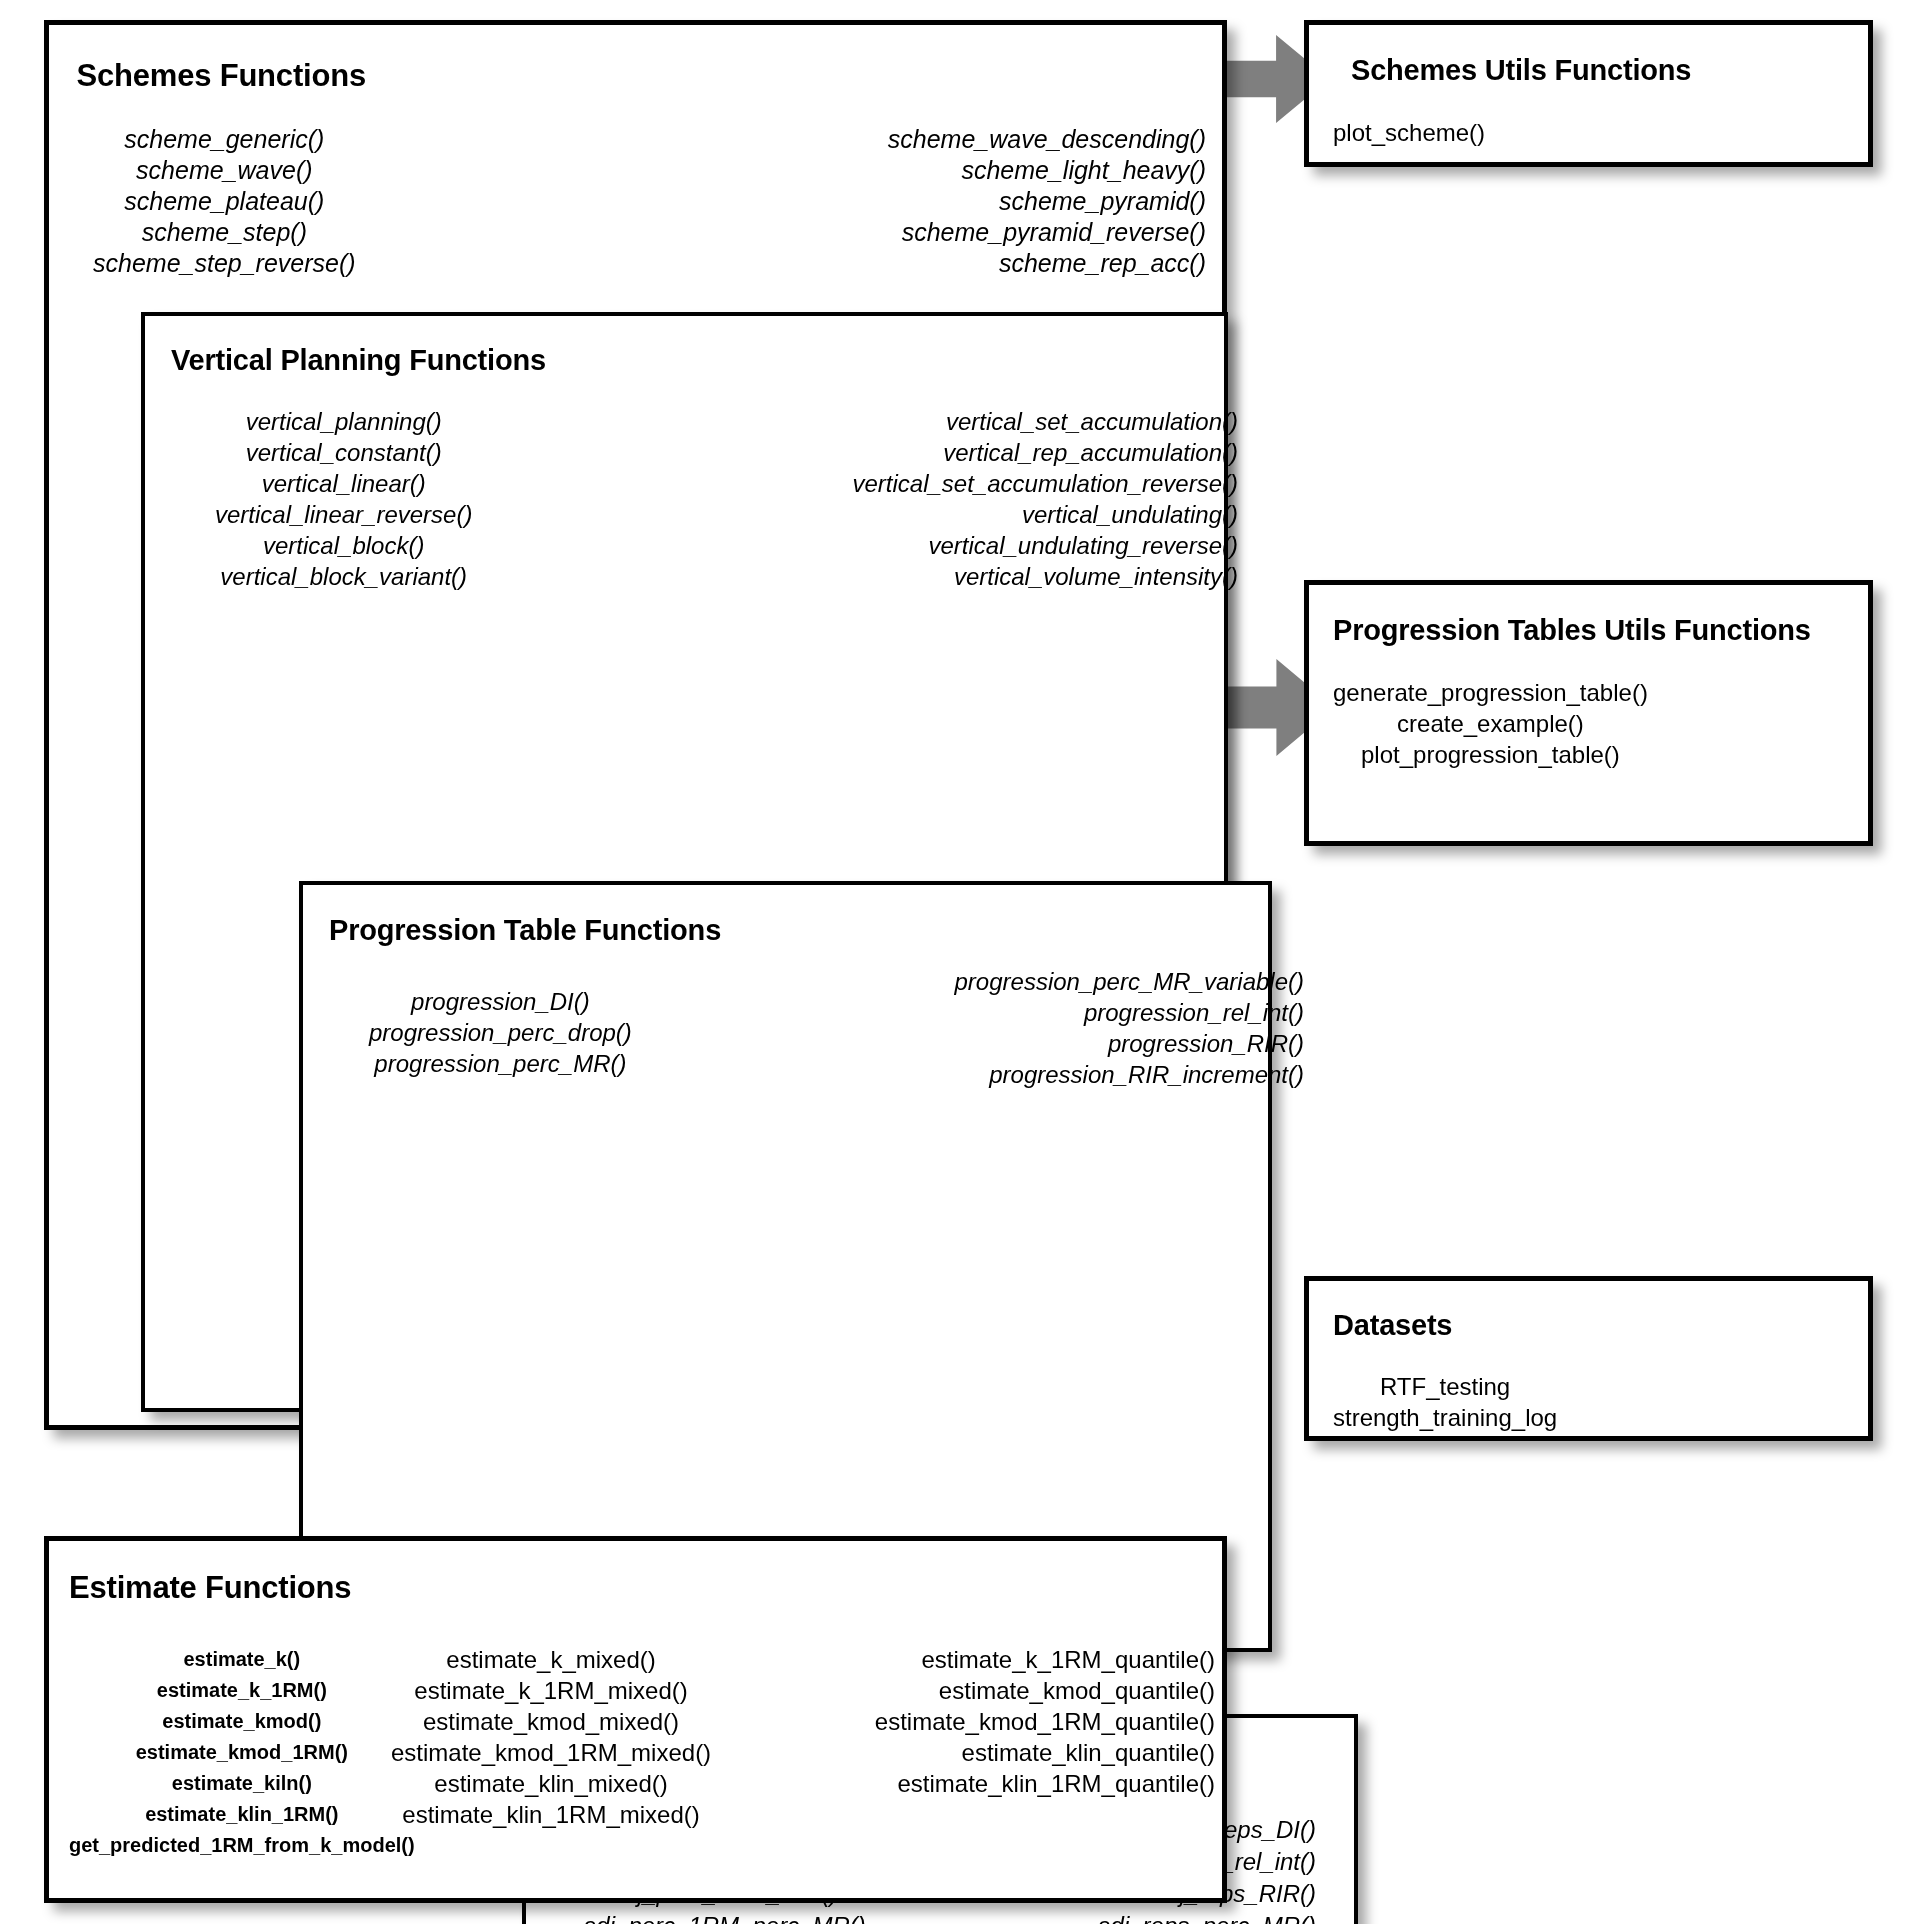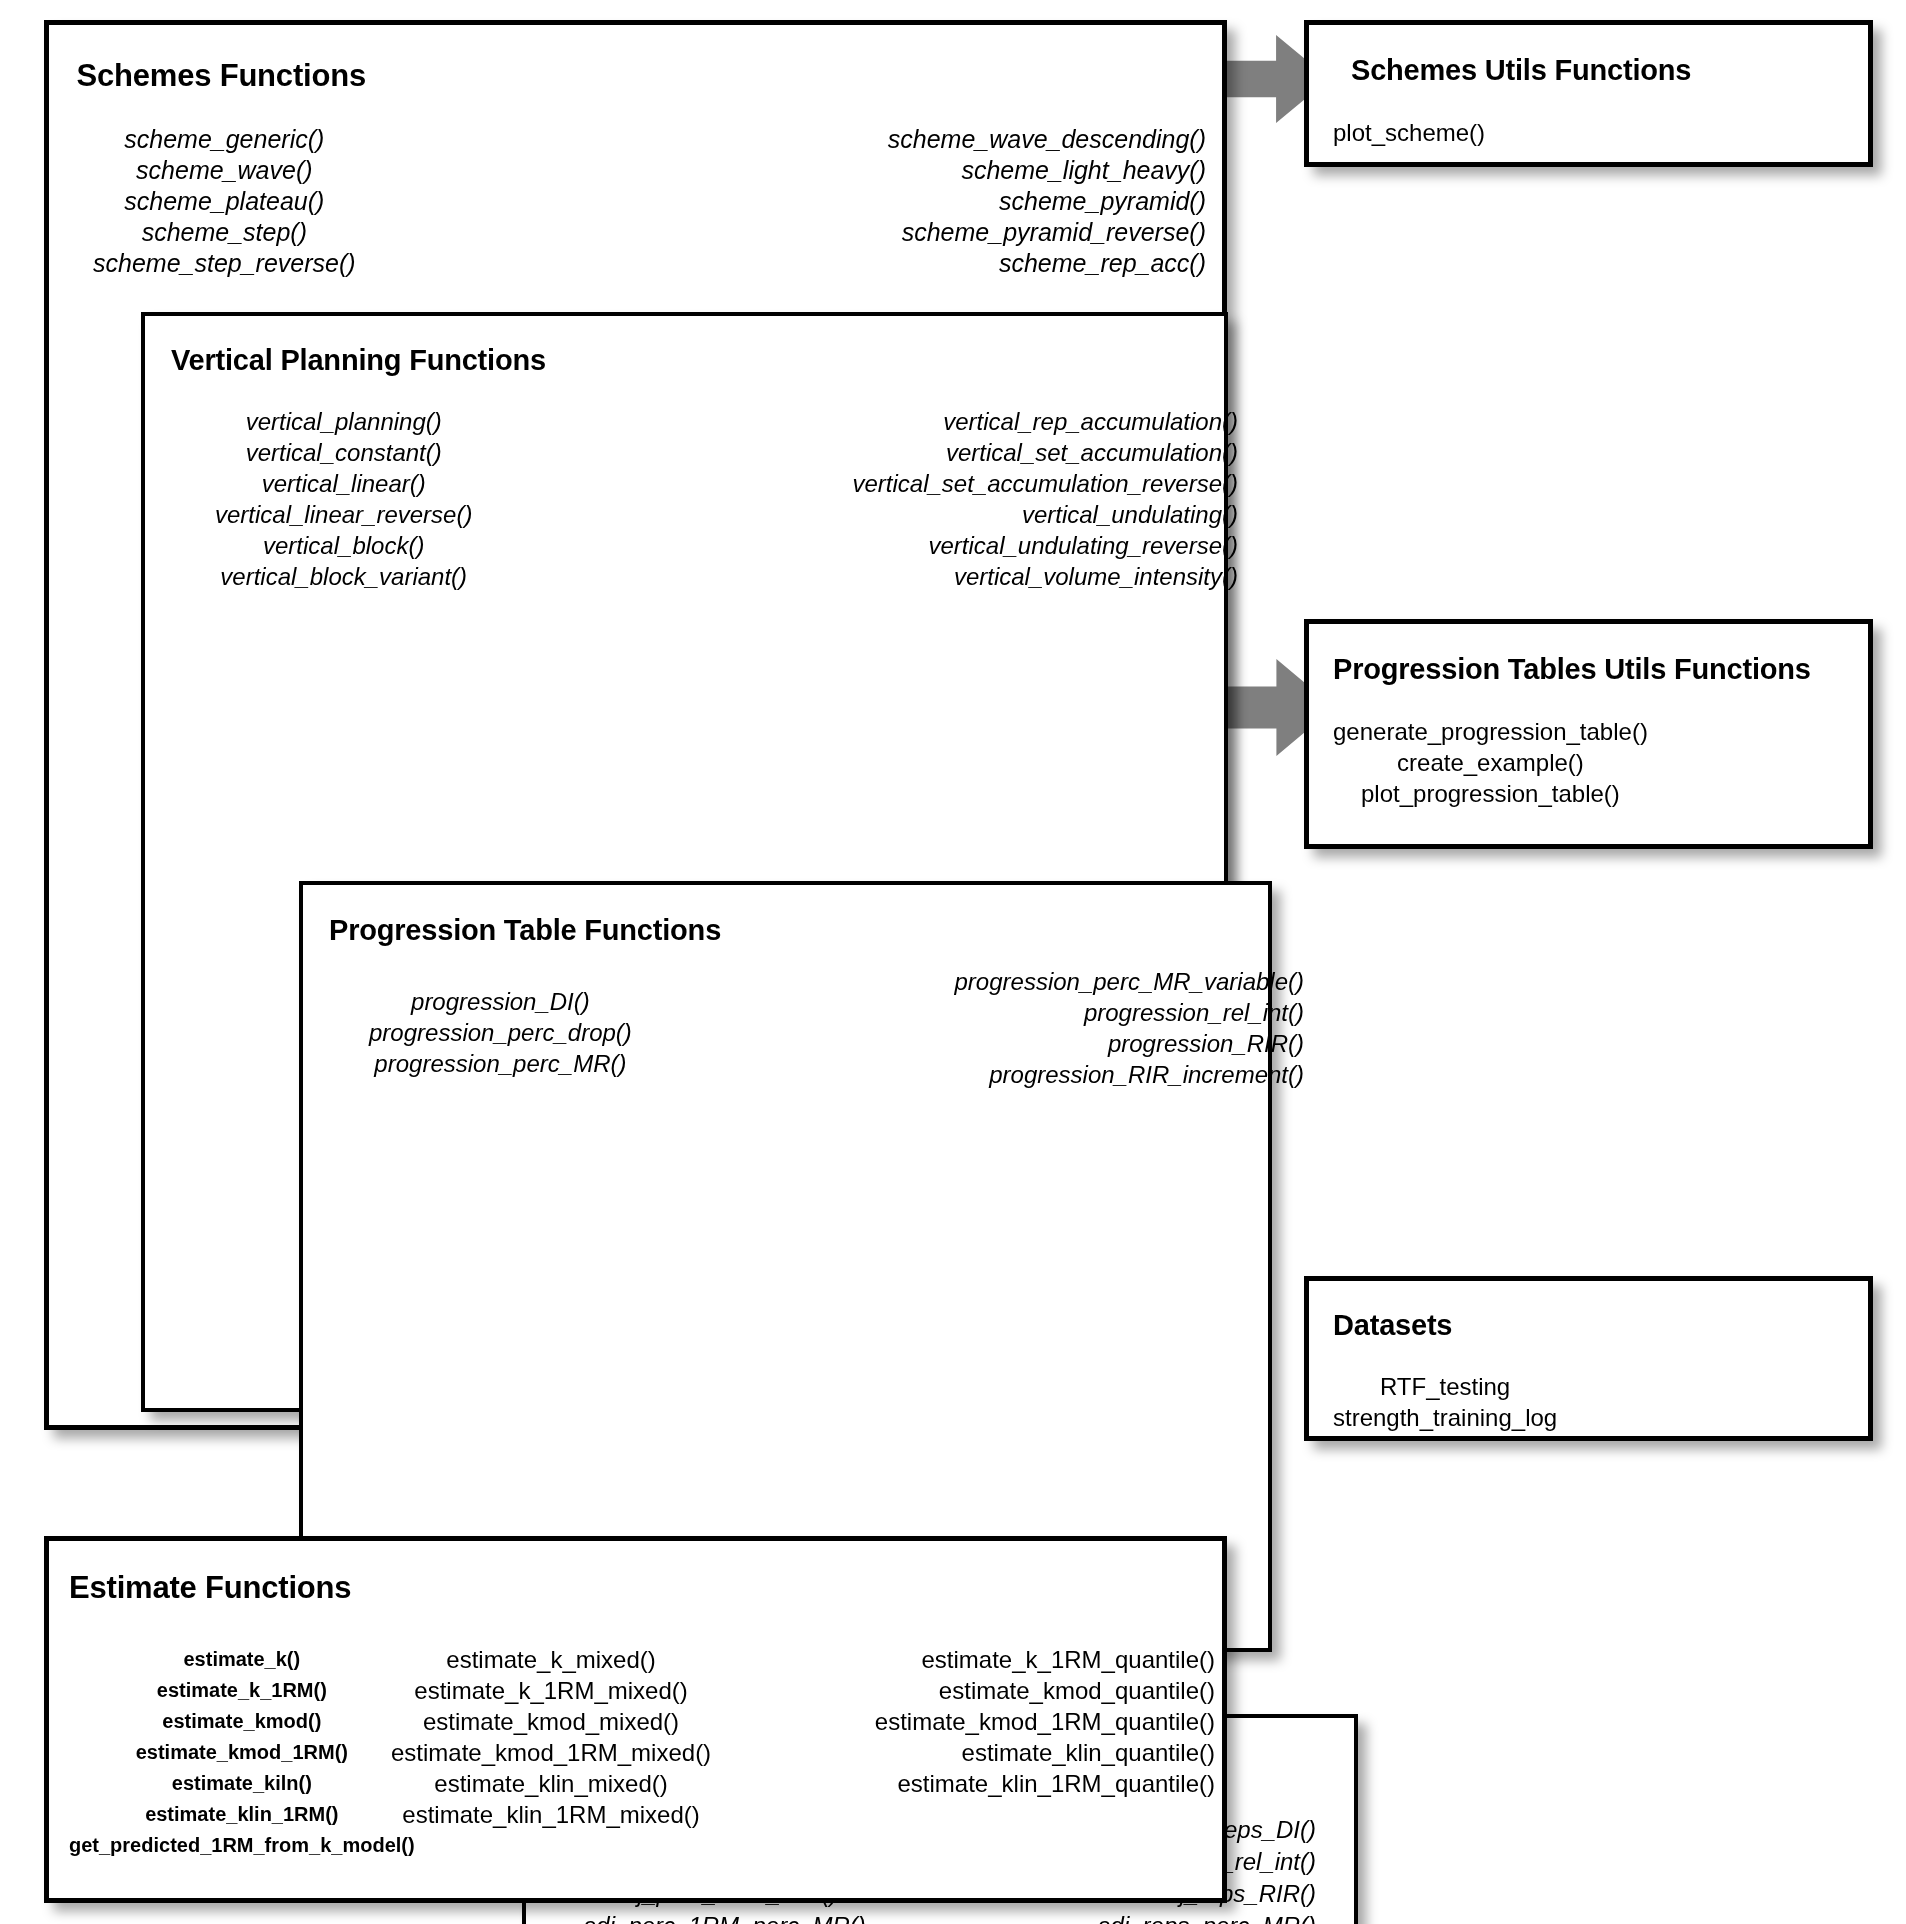--- a/index.html
+++ b/index.html
@@ -96,21 +96,21 @@
   #estimate-title { left: 20px; top: 29px; font-size: 31px; }
   #estimate-col-1 { left: 20px; top: 103px; font-size: 20px; line-height: 31px; font-weight: bold; }
   #estimate-col-2 { left: 342px; top: 103px; font-size: 24px; line-height: 31px; }
   #estimate-col-3 { left: 624px; top: 103px; width: 542px; font-size: 24px; line-height: 31px; }
 
   
   #schemes-utils-box { left: 1304px; top: 20px; width: 569px; height: 147px; }
   #schemes-utils-title { left: 24px; top: 29px; font-size: 29px; margin-left: 18px; }
   #schemes-utils-col { left: 24px; top: 92px; font-size: 24px; line-height: 31px; }
 
-  #prog-utils-box { left: 1304px; top: 580px; width: 569px; height: 230px; margin-top: 39px; }
+  #prog-utils-box { left: 1304px; top: 580px; width: 569px; height: 266px; }
   #prog-utils-title { left: 24px; top: 29px; font-size: 29px; }
   #prog-utils-col { left: 24px; top: 92px; font-size: 24px; line-height: 31px; }
 
   #datasets-box { left: 1304px; top: 1276px; width: 569px; height: 165px; }
   #datasets-title { left: 24px; top: 27.5px; font-size: 29px; }
   #datasets-col { left: 24px; top: 90px; font-size: 24px; line-height: 31px; }
 
   
   #arrow-schemes  { left: 1212px; top: 33px;  width: 119px; height: 92px; }
   #arrow-progress { left: 1116px; top: 657px; width: 220px; height: 101px; }
@@ -164,22 +164,22 @@
       <div class="fn-col italic align-left" id="vertical-col-left">
         <span class="fn">vertical_planning()</span>
         <span class="fn">vertical_constant()</span>
         <span class="fn">vertical_linear()</span>
         <span class="fn">vertical_linear_reverse()</span>
         <span class="fn">vertical_block()</span>
         <span class="fn">vertical_block_variant()</span>
       </div>
 
       <div class="fn-col italic align-right" id="vertical-col-right">
+        <span class="fn">vertical_set_accumulation()</span>
         <span class="fn">vertical_rep_accumulation()</span>
-        <span class="fn">vertical_set_accumulation()</span>
         <span class="fn">vertical_set_accumulation_reverse()</span>
         <span class="fn">vertical_undulating()</span>
         <span class="fn">vertical_undulating_reverse()</span>
         <span class="fn">vertical_volume_intensity()</span>
       </div>
 
       <div class="box inner2" id="progression-box">
         <div class="box-title" id="progression-title">Progression Table Functions</div>
 
         <div class="fn-col italic align-left" id="progression-col-left">

